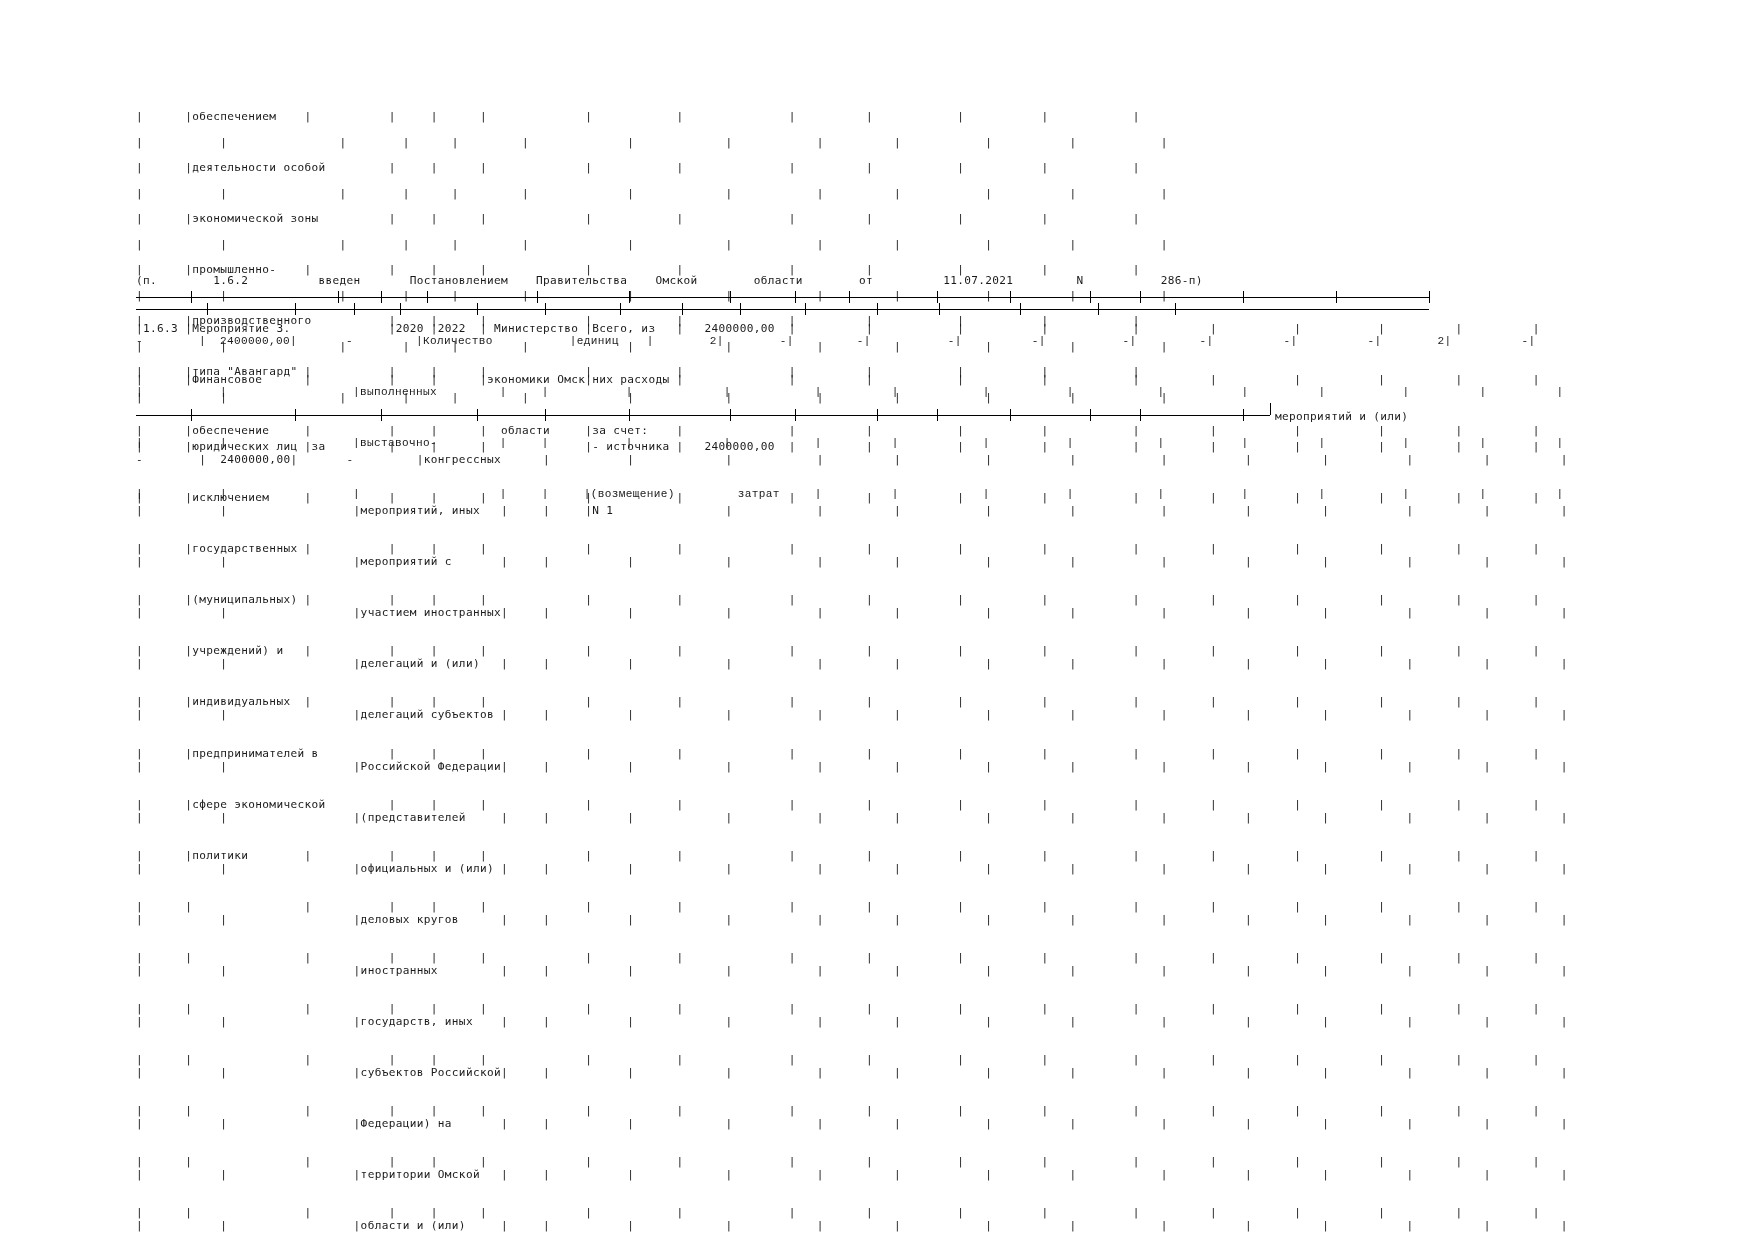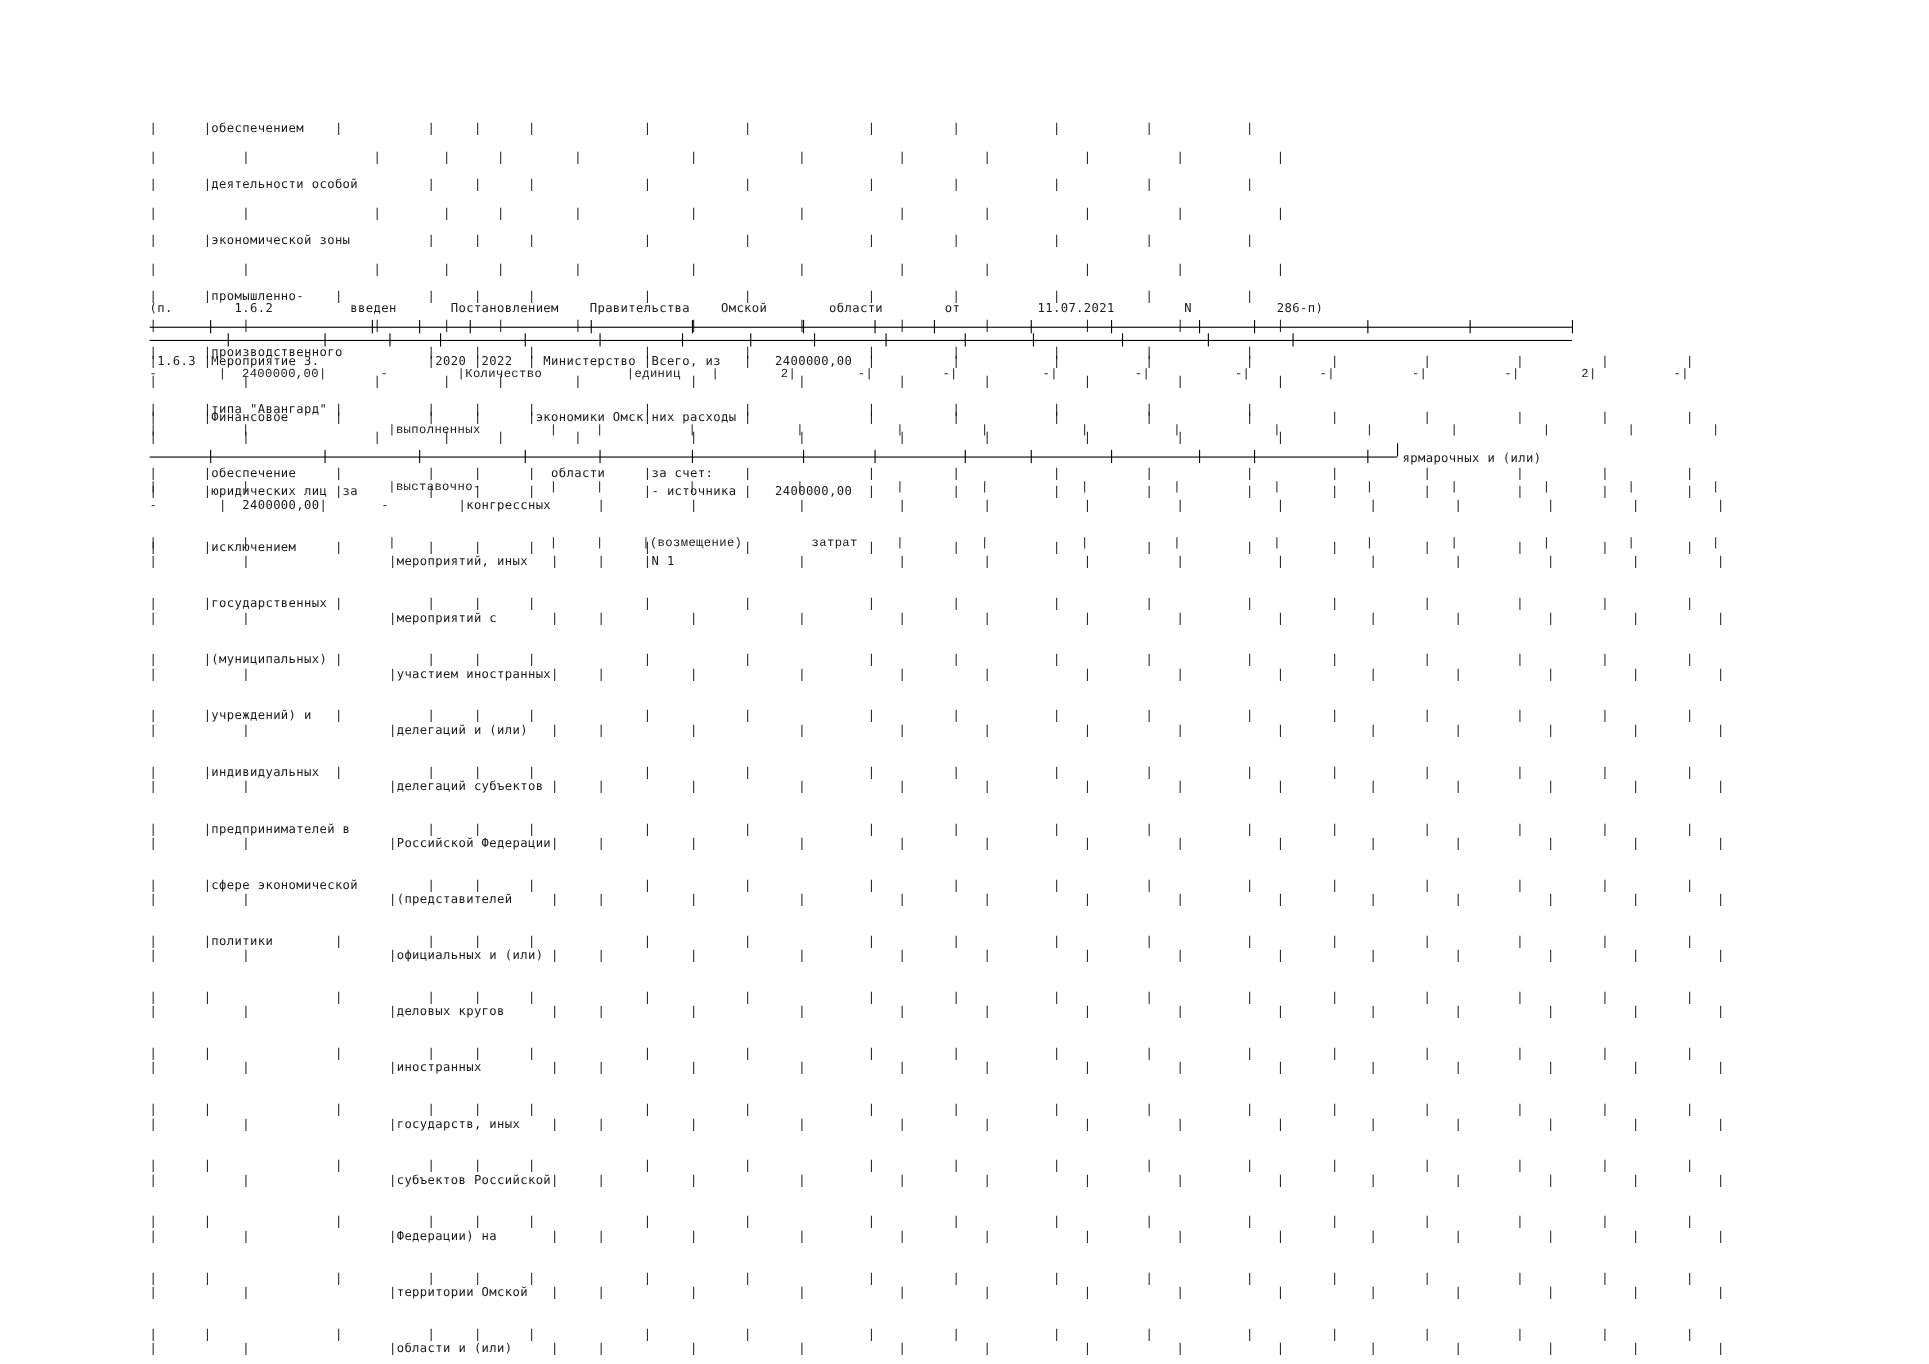--- a/index.html
+++ b/index.html
@@ -128,21 +128,21 @@
   <div class="tick" style="left:730px; top:409px; height:12px;"></div>
   <div class="tick" style="left:795px; top:409px; height:12px;"></div>
   <div class="tick" style="left:877px; top:409px; height:12px;"></div>
   <div class="tick" style="left:937px; top:409px; height:12px;"></div>
   <div class="tick" style="left:1010px; top:409px; height:12px;"></div>
   <div class="tick" style="left:1090px; top:409px; height:12px;"></div>
   <div class="tick" style="left:1140px; top:409px; height:12px;"></div>
   <div class="tick" style="left:1243px; top:409px; height:12px;"></div>
   <div class="tick" style="left:1270px; top:403px; height:12px;"></div>
 
-  <div class="doc" id="t-trail" style="top:404px; left:1275px;">ярмарочных и (или)</div>
+  <div class="doc" id="t-trail" style="top:404px; left:1275px;">мероприятий и (или)</div>
 
   <div class="doc" id="t-c" style="top:434px;">|      |юридических лиц |за         |     |      |              |- источника |   2400000,00  |          |            |           |            |          |           |           |          |          |
 
 |      |исключением     |           |     |      |              |            |               |          |            |           |            |          |           |           |          |          |
 
 |      |государственных |           |     |      |              |            |               |          |            |           |            |          |           |           |          |          |
 
 |      |(муниципальных) |           |     |      |              |            |               |          |            |           |            |          |           |           |          |          |
 
 |      |учреждений) и   |           |     |      |              |            |               |          |            |           |            |          |           |           |          |          |

